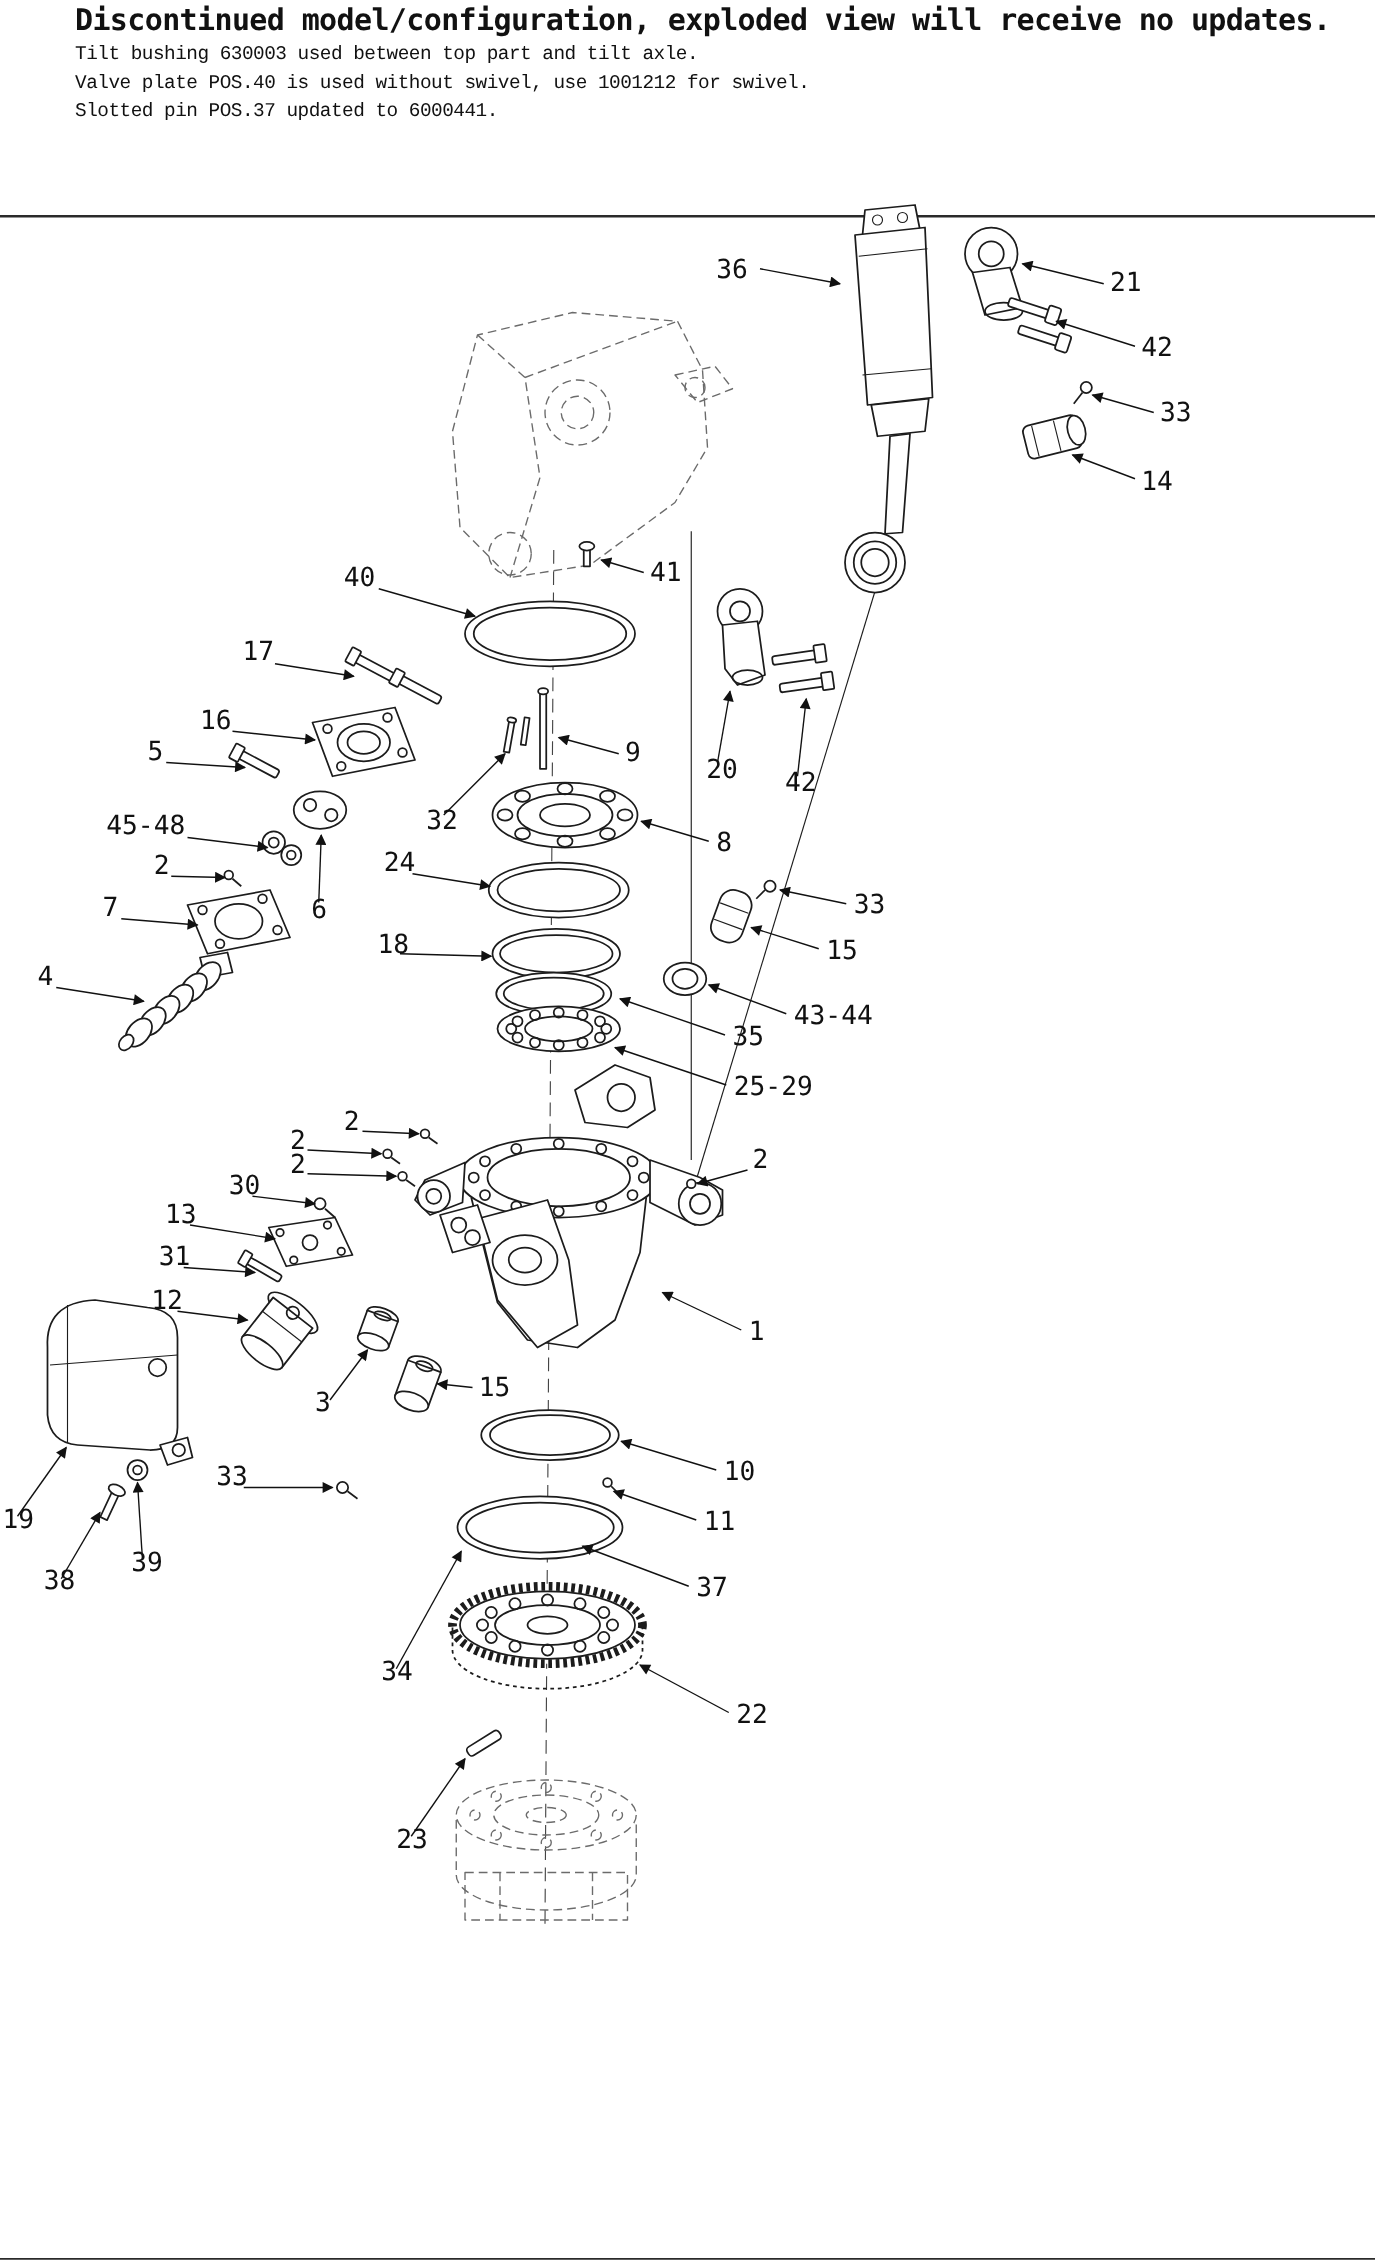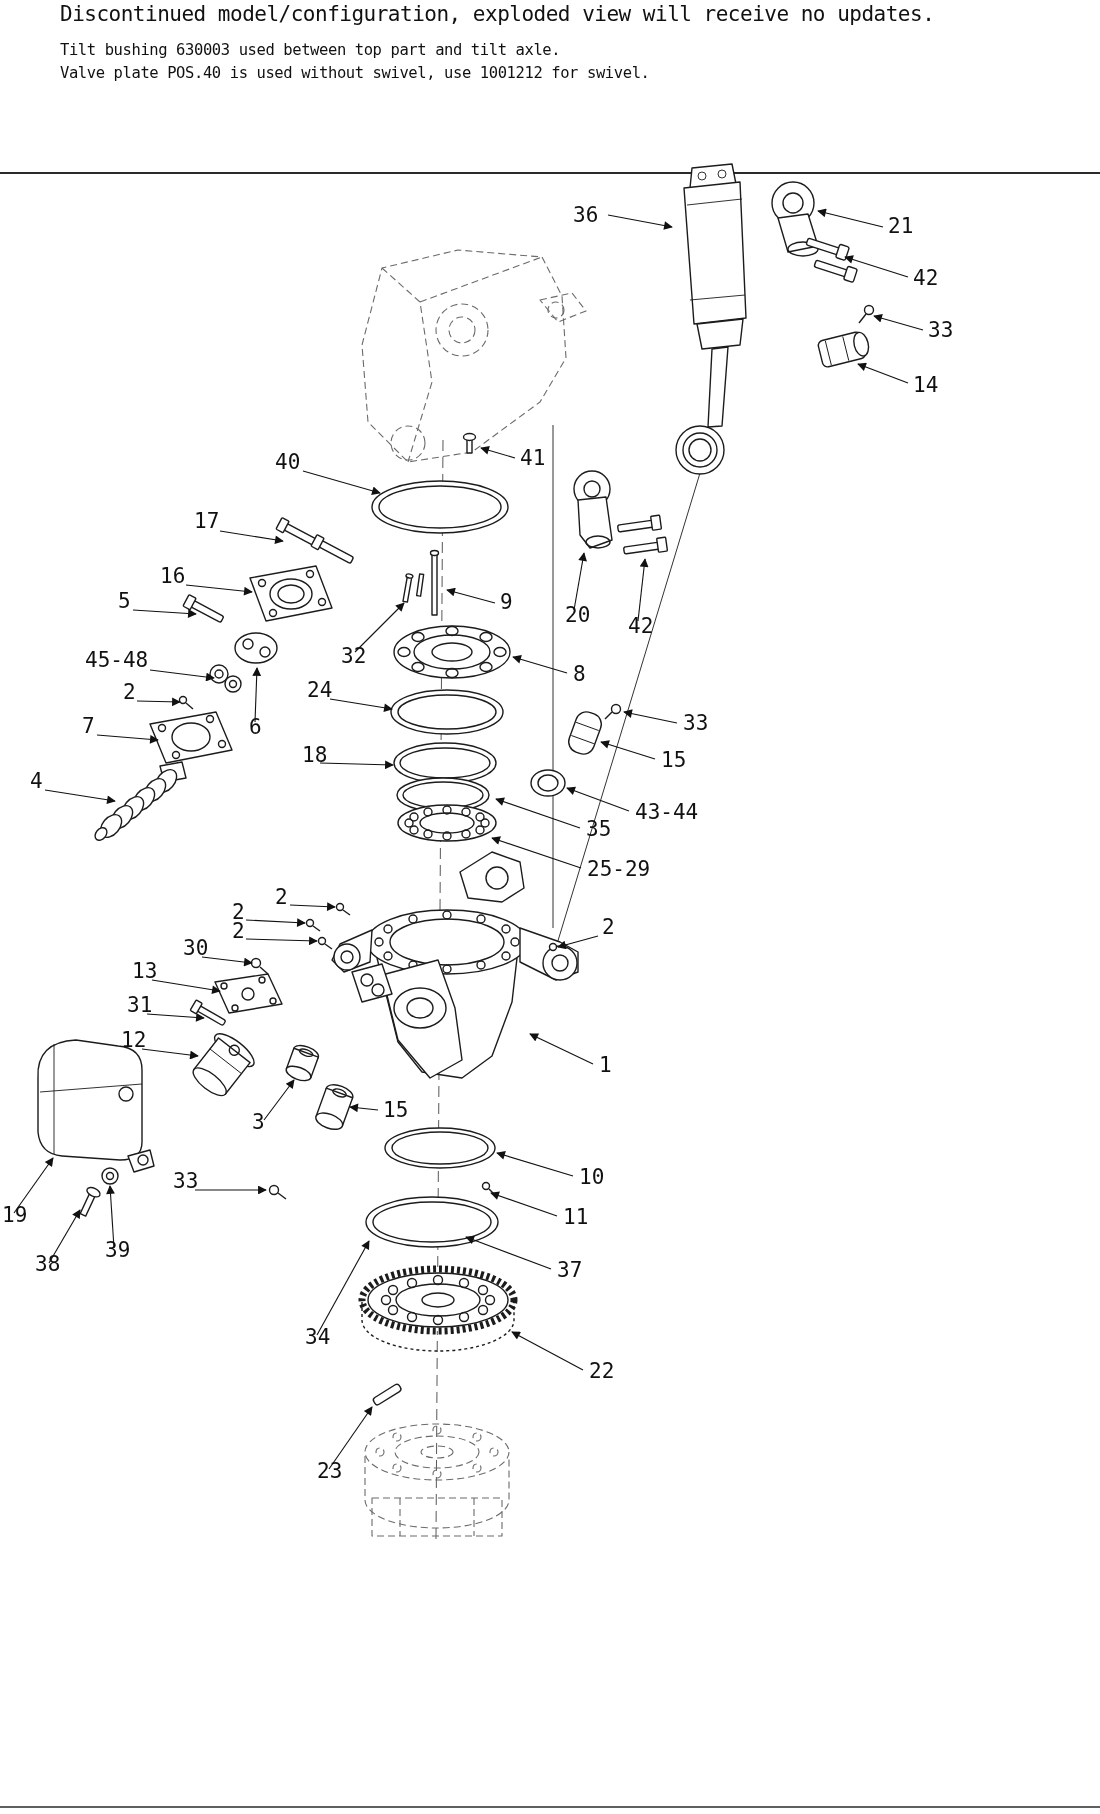--- a/index.html
+++ b/index.html
@@ -1,43 +1,44 @@
 <!DOCTYPE html>
 <html><head>
 <meta charset="utf-8">
 <style>
   html,body{margin:0;padding:0;}
   body{
     width:1100px;height:1814px;position:relative;background:#fff;color:#111;
     font-family:"DejaVu Sans Mono","Liberation Mono",monospace;overflow:hidden;
   }
   .header{position:absolute;left:60px;top:2px;width:1030px;}
-  .discontinued{font-size:21px;letter-spacing:-0.5px;white-space:nowrap;font-weight:400;}
+  .discontinued{font-size:24px;letter-spacing:-0.5px;white-space:nowrap;font-weight:700;}
   .notes-title{font-size:25px;letter-spacing:-1px;white-space:nowrap;margin-top:12px;font-weight:500;}
-  .notes{margin-top:13px;}
+  .notes{margin-top:2px;font-family:Liberation Mono, monospace;}
   .note-line{font-size:15.5px;line-height:23px;letter-spacing:-0.4px;white-space:nowrap;}
   svg.diagram{position:absolute;left:0;top:0;}
   .s{stroke:#1c1c1c;fill:none;stroke-width:1.4;stroke-linejoin:round;}
   .sw{stroke:#1c1c1c;fill:#fff;stroke-width:1.4;stroke-linejoin:round;}
   .thin{stroke:#1c1c1c;fill:none;stroke-width:0.9;}
   .phantom{stroke:#6b6b6b;fill:none;stroke-width:1.1;stroke-dasharray:7 4;stroke-linejoin:round;}
   .axis{stroke:#444;fill:none;stroke-width:0.9;stroke-dasharray:11 6;}
   .leader{stroke:#111;stroke-width:1.1;fill:none;}
   .rule{stroke:#2a2a2a;stroke-width:2;}
   .rule2{stroke:#2a2a2a;stroke-width:1.4;}
   text.callout{font-size:21px;fill:#111;font-family:"DejaVu Sans Mono","Liberation Mono",monospace;}
 </style>
 </head>
 <body>
 
 <div class="header">
   <div class="discontinued">Discontinued model/configuration, exploded view will receive no updates.</div>
   <div class="notes">
       <div class="note-line">Tilt bushing 630003 used between top part and tilt axle.</div>
       <div class="note-line">Valve plate POS.40 is used without swivel, use 1001212 for swivel.</div>
+      <div class="note-line">Slotted pin POS.37 updated to 6000441.</div>
     </div>
 </div>
 
 <svg class="diagram" width="1100" height="1814" viewBox="0 0 1100 1814" xmlns="http://www.w3.org/2000/svg">
   <defs>
     <marker id="arrow" viewBox="0 0 10 10" refX="9" refY="5" markerWidth="10" markerHeight="8" orient="auto-start-reverse">
       <path d="M0,0 L10,5 L0,10 z" fill="#111"></path>
     </marker>
   </defs>
 

